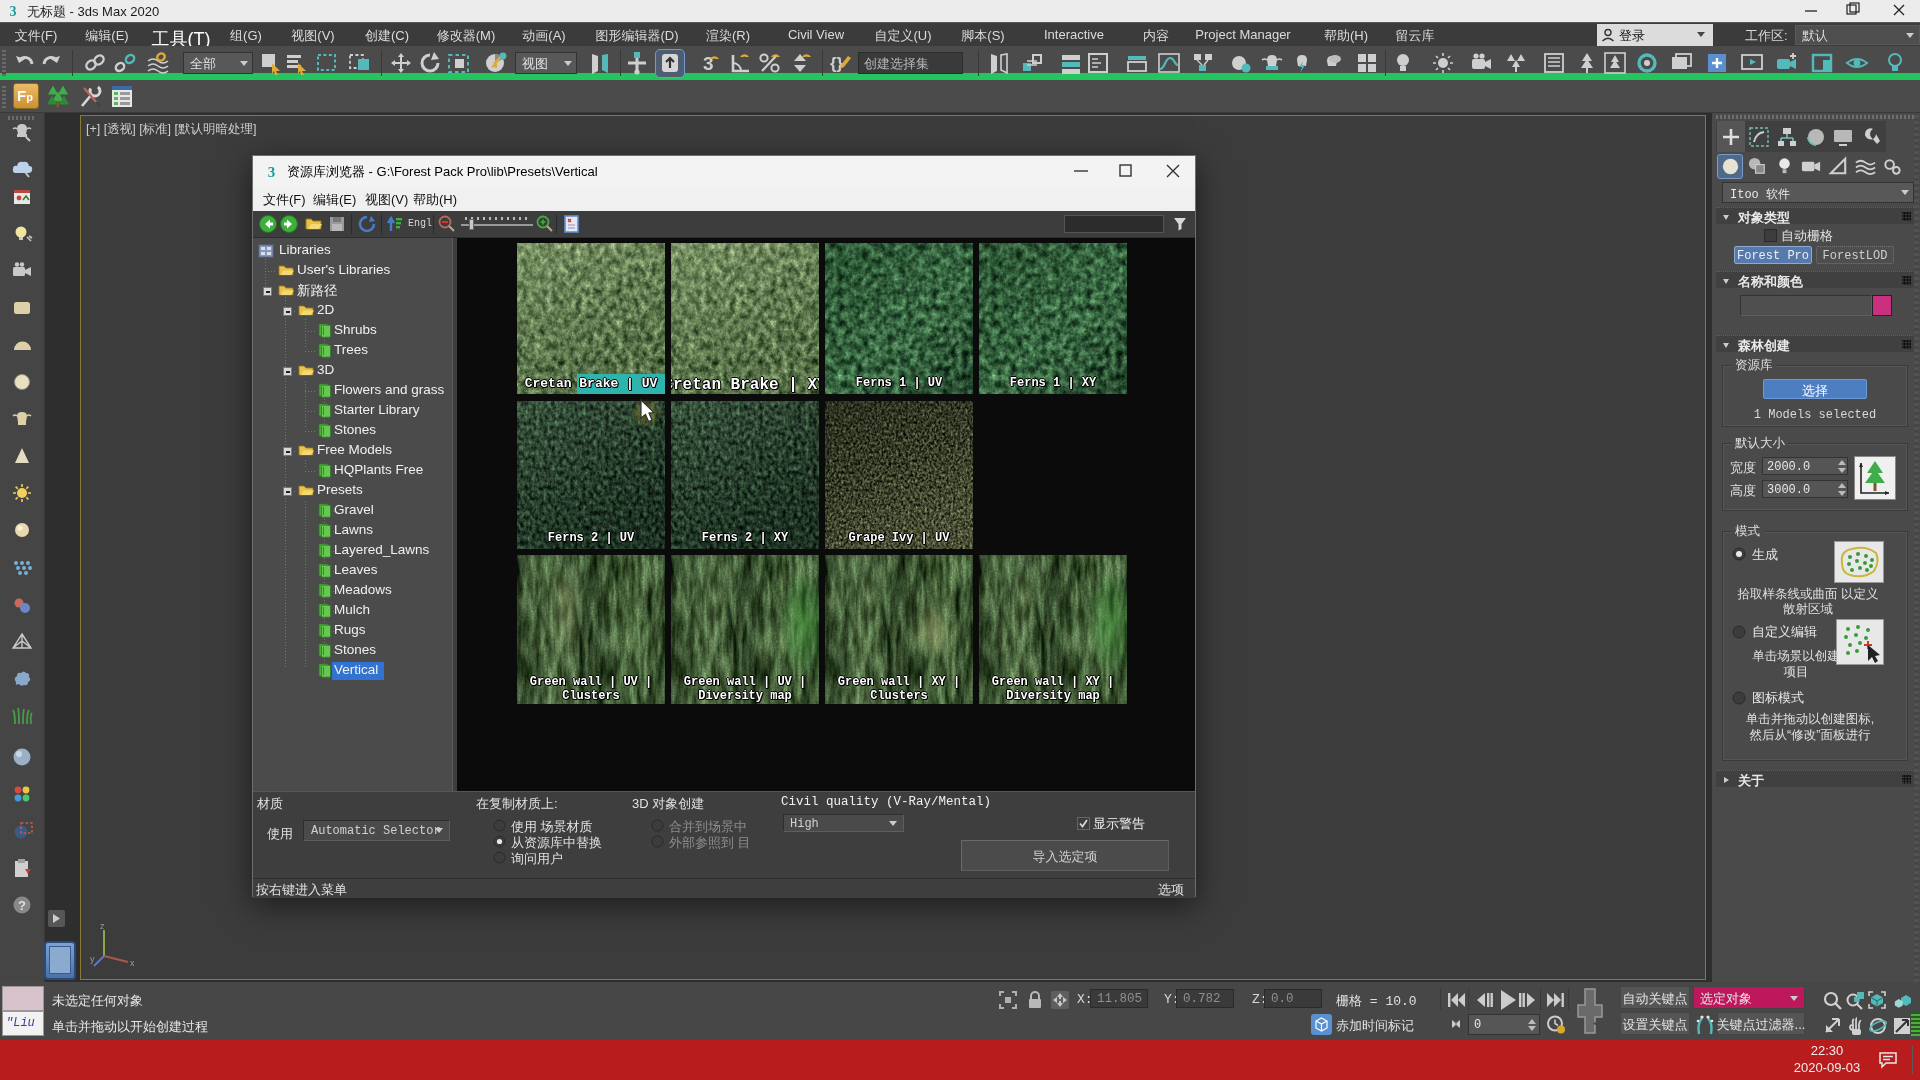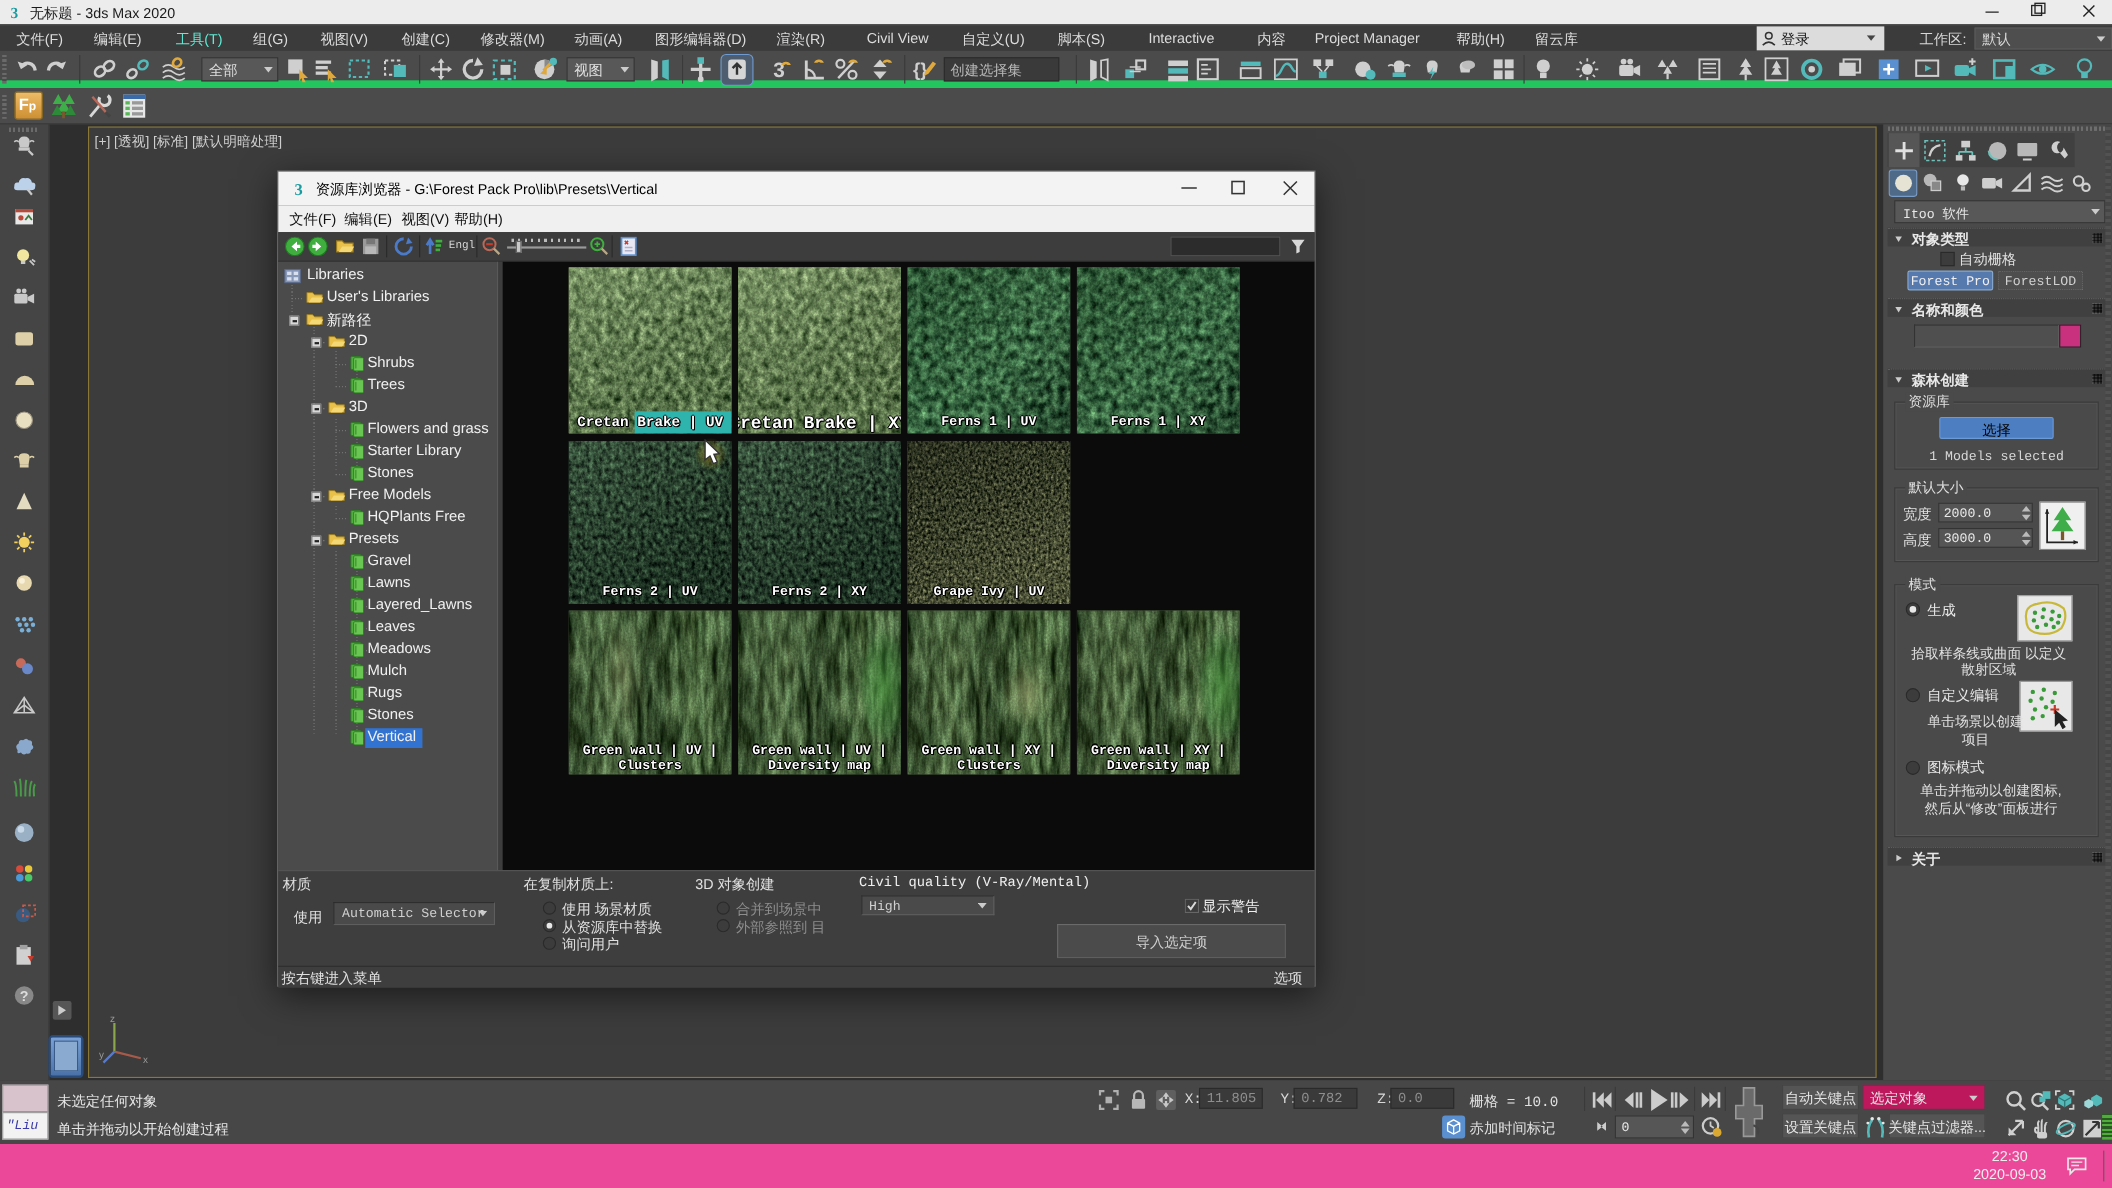--- a/index.html
+++ b/index.html
@@ -44,21 +44,21 @@
  <svg class="abs" style="left:1795px;top:0" width="125" height="22">
   <line x1="10" y1="11" x2="22" y2="11" stroke="#222" stroke-width="1.3"></line>
   <rect x="52" y="5" width="9" height="9" fill="none" stroke="#222" stroke-width="1.2"></rect>
       <rect x="55" y="3" width="9" height="9" fill="none" stroke="#222" stroke-width="1.2"></rect>
   <path d="M99 5 L109 15 M109 5 L99 15" stroke="#222" stroke-width="1.3"></path>
  </svg>
 </div>
 <div class="abs" style="left:0;top:22px;width:1920px;height:24px;background:#3b3b3b;border-top:1px solid #555">
     <div class="txt" style="left:36px;top:4px;transform:translateX(-50%);font-size:13px;color:#dcdcdc">文件(F)</div>
     <div class="txt" style="left:107px;top:4px;transform:translateX(-50%);font-size:13px;color:#dcdcdc">编辑(E)</div>
-    <div class="txt" style="left:181px;top:4px;transform:translateX(-50%);font-size:13px;color:#5eead4">工具(T)</div>
+    <div class="txt" style="left:181px;top:4px;transform:translateX(-50%);font-size:18px;color:#ffffff">工具(T)</div>
     <div class="txt" style="left:246px;top:4px;transform:translateX(-50%);font-size:13px;color:#dcdcdc">组(G)</div>
     <div class="txt" style="left:313px;top:4px;transform:translateX(-50%);font-size:13px;color:#dcdcdc">视图(V)</div>
     <div class="txt" style="left:387px;top:4px;transform:translateX(-50%);font-size:13px;color:#dcdcdc">创建(C)</div>
     <div class="txt" style="left:466px;top:4px;transform:translateX(-50%);font-size:13px;color:#dcdcdc">修改器(M)</div>
     <div class="txt" style="left:544px;top:4px;transform:translateX(-50%);font-size:13px;color:#dcdcdc">动画(A)</div>
     <div class="txt" style="left:637px;top:4px;transform:translateX(-50%);font-size:13px;color:#dcdcdc">图形编辑器(D)</div>
     <div class="txt" style="left:728px;top:4px;transform:translateX(-50%);font-size:13px;color:#dcdcdc">渲染(R)</div>
     <div class="txt" style="left:816px;top:4px;transform:translateX(-50%);font-size:13px;color:#dcdcdc">Civil View</div>
     <div class="txt" style="left:903px;top:4px;transform:translateX(-50%);font-size:13px;color:#dcdcdc">自定义(U)</div>
     <div class="txt" style="left:983px;top:4px;transform:translateX(-50%);font-size:13px;color:#dcdcdc">脚本(S)</div>
@@ -574,21 +574,21 @@
     <div class="abs" style="left:4px;top:222px;width:200px;height:17px;background:#404040;border-top:1px dotted #5e5e5e">
       <svg class="abs" style="left:4px;top:3px" width="12" height="12">
         <path d="M3 4 L9 4 L6 9 Z" fill="#ccc"></path>
       </svg>
       <div class="txt" style="left:22px;top:1px;font-size:13px;font-weight:bold;color:#e8e8e8">森林创建</div>
       <div class="abs" style="left:186px;top:4px;width:9px;height:9px;background:repeating-linear-gradient(0deg,#777 0 1.5px,#404040 1.5px 3px),repeating-linear-gradient(90deg,#777 0 1.5px,#404040 1.5px 3px);background-blend-mode:multiply"></div>
     </div>
     <div class="abs" style="left:10px;top:252px;width:186px;height:62px;border:1px solid #3a3a3a;box-shadow:inset 0 0 0 1px #565656"></div>
     <div class="abs" style="left:20px;top:244px;background:#4a4a4a;padding:0 3px;font-size:12.5px;color:#e0e0e0;width:44px">资源库</div>
     <div class="abs" style="left:51px;top:266px;width:104px;height:20px;background:#4d7ec2;border:1px solid #6a9ad8;border-radius:2px">
-      <div class="txt" style="left:50%;top:2px;transform:translateX(-50%);font-size:13px;color:#000000">选择</div>
+      <div class="txt" style="left:50%;top:2px;transform:translateX(-50%);font-size:13px;color:#ffffff">选择</div>
     </div>
     <div class="txt mono" style="left:103px;top:295px;transform:translateX(-50%);font-size:12px;color:#d8d8d8">1 Models selected</div>
     <div class="abs" style="left:10px;top:330px;width:186px;height:68px;border:1px solid #3a3a3a;box-shadow:inset 0 0 0 1px #565656"></div>
     <div class="abs" style="left:20px;top:322px;background:#4a4a4a;padding:0 3px;font-size:12.5px;color:#e0e0e0;width:56px">默认大小</div>
     <div class="txt" style="left:18px;top:346px;font-size:13px;color:#e0e0e0">宽度</div>
     <div class="abs" style="left:50px;top:344px;width:86px;height:18px;background:#555;border:1px solid #333">
       <div class="txt mono" style="left:4px;top:2px;font-size:12px;color:#e8e8e8">2000.0</div>
       <svg class="abs" style="left:74px;top:1px" width="10" height="15">
         <path d="M1 6 L9 6 L5 1 Z" fill="#bbb"></path>
         <path d="M1 9 L9 9 L5 14 Z" fill="#bbb"></path>
@@ -822,21 +822,21 @@
     <svg class="abs" style="left:1868px;top:34px" width="20" height="20" viewBox="0 0 20 20">
       <circle cx="10" cy="10" r="7" fill="none" stroke="#d0d0d0" stroke-width="2"></circle>
       <ellipse cx="10" cy="10" rx="9" ry="3.5" fill="none" stroke="#53b9b9" stroke-width="1.6" transform="rotate(-25 10 10)"></ellipse>
     </svg>
     <svg class="abs" style="left:1892px;top:34px" width="20" height="20" viewBox="0 0 20 20">
       <rect x="2" y="2" width="16" height="16" fill="#d0d0d0"></rect>
       <path d="M4 16 L16 4 M16 4 L16 10 M16 4 L10 4" stroke="#333" stroke-width="2" fill="none"></path>
     </svg>
     <div class="abs" style="left:1911px;top:30px;width:9px;height:24px;background:repeating-linear-gradient(0deg,#4fae3a 0 2px,#2a5a22 2px 4px)"></div>
   </div>
-<div class="abs" style="left:0;top:1040px;width:1920px;height:40px;background:#ec4899">
+<div class="abs" style="left:0;top:1040px;width:1920px;height:40px;background:#b91c1c">
     <div class="txt" style="left:1827px;top:3px;transform:translateX(-50%);font-size:13px;color:#ededed">22:30</div>
     <div class="txt" style="left:1827px;top:20px;transform:translateX(-50%);font-size:13px;color:#ededed">2020-09-03</div>
     <svg class="abs" style="left:1878px;top:10px" width="20" height="20" viewBox="0 0 20 20">
       <path d="M2 3 L18 3 L18 13 L8 13 L4 17 L4 13 L2 13 Z" fill="none" stroke="#e8e8e8" stroke-width="1.5"></path>
       <path d="M5 6.5 L15 6.5 M5 9.5 L12 9.5" stroke="#e8e8e8" stroke-width="1.3"></path>
     </svg>
     <div class="abs" style="left:1912px;top:6px;width:1px;height:28px;background:#5a5a5a"></div>
   </div>
 <div class="abs" style="left:252px;top:155px;width:944px;height:742px;background:#3d3d3d;border:1px solid #6e6e6e;box-shadow:0 8px 30px rgba(0,0,0,0.55)">
     <div class="abs" style="left:0;top:0;width:942px;height:31px;background:#f3f3f3">

